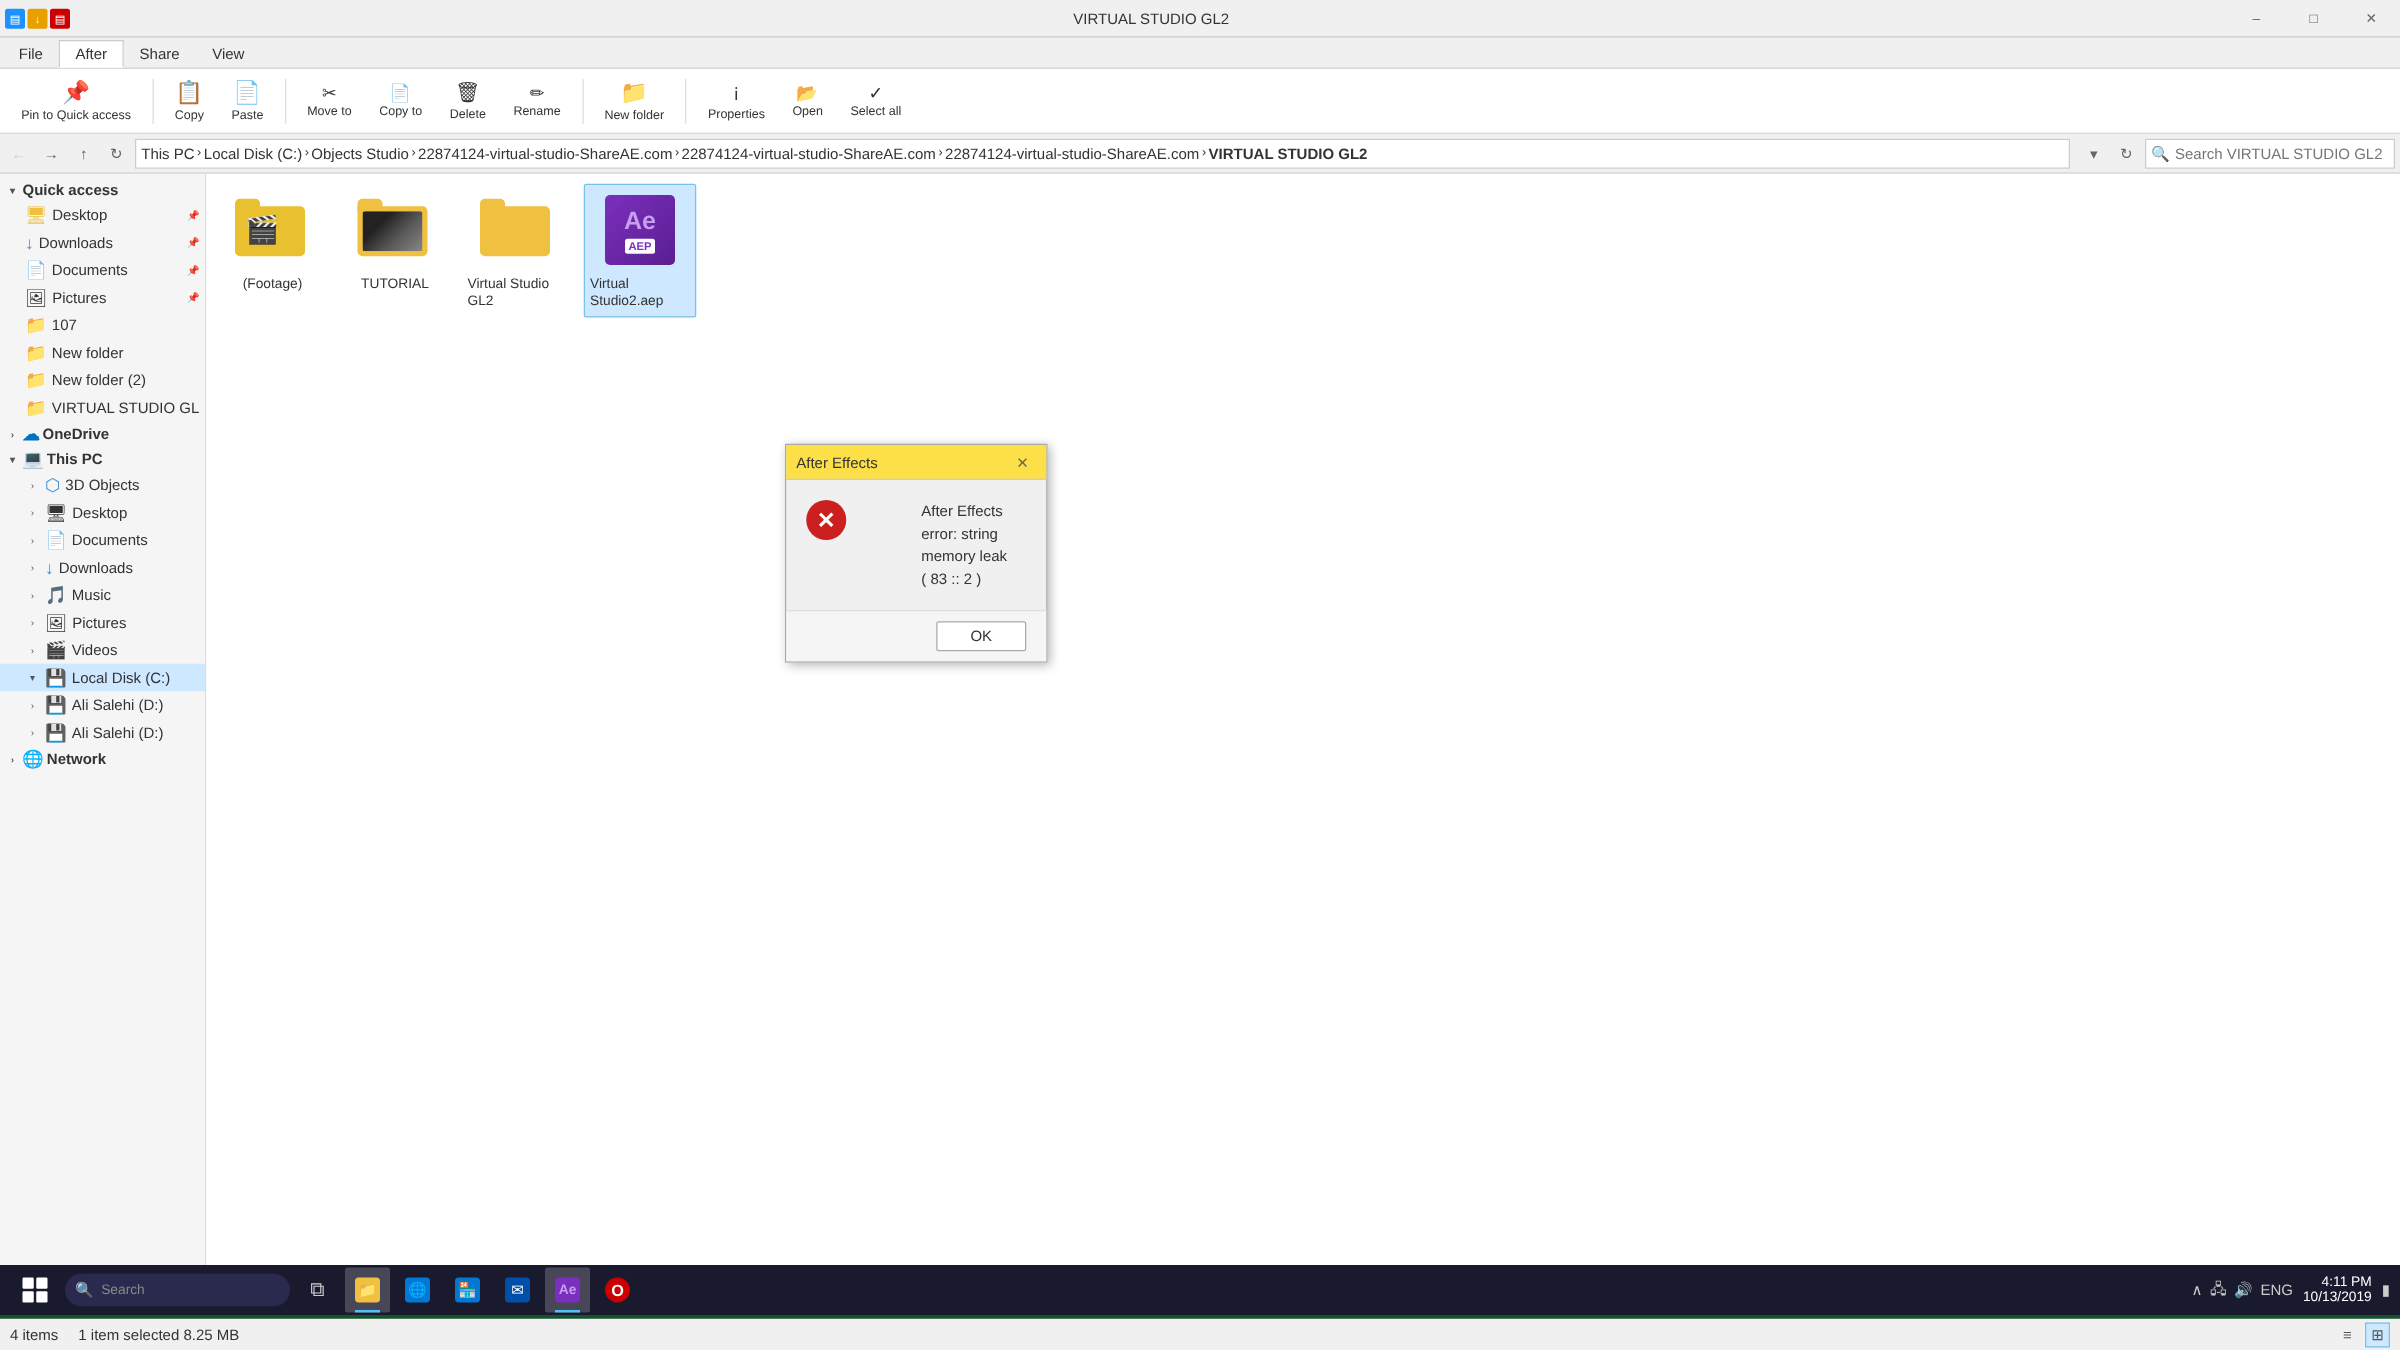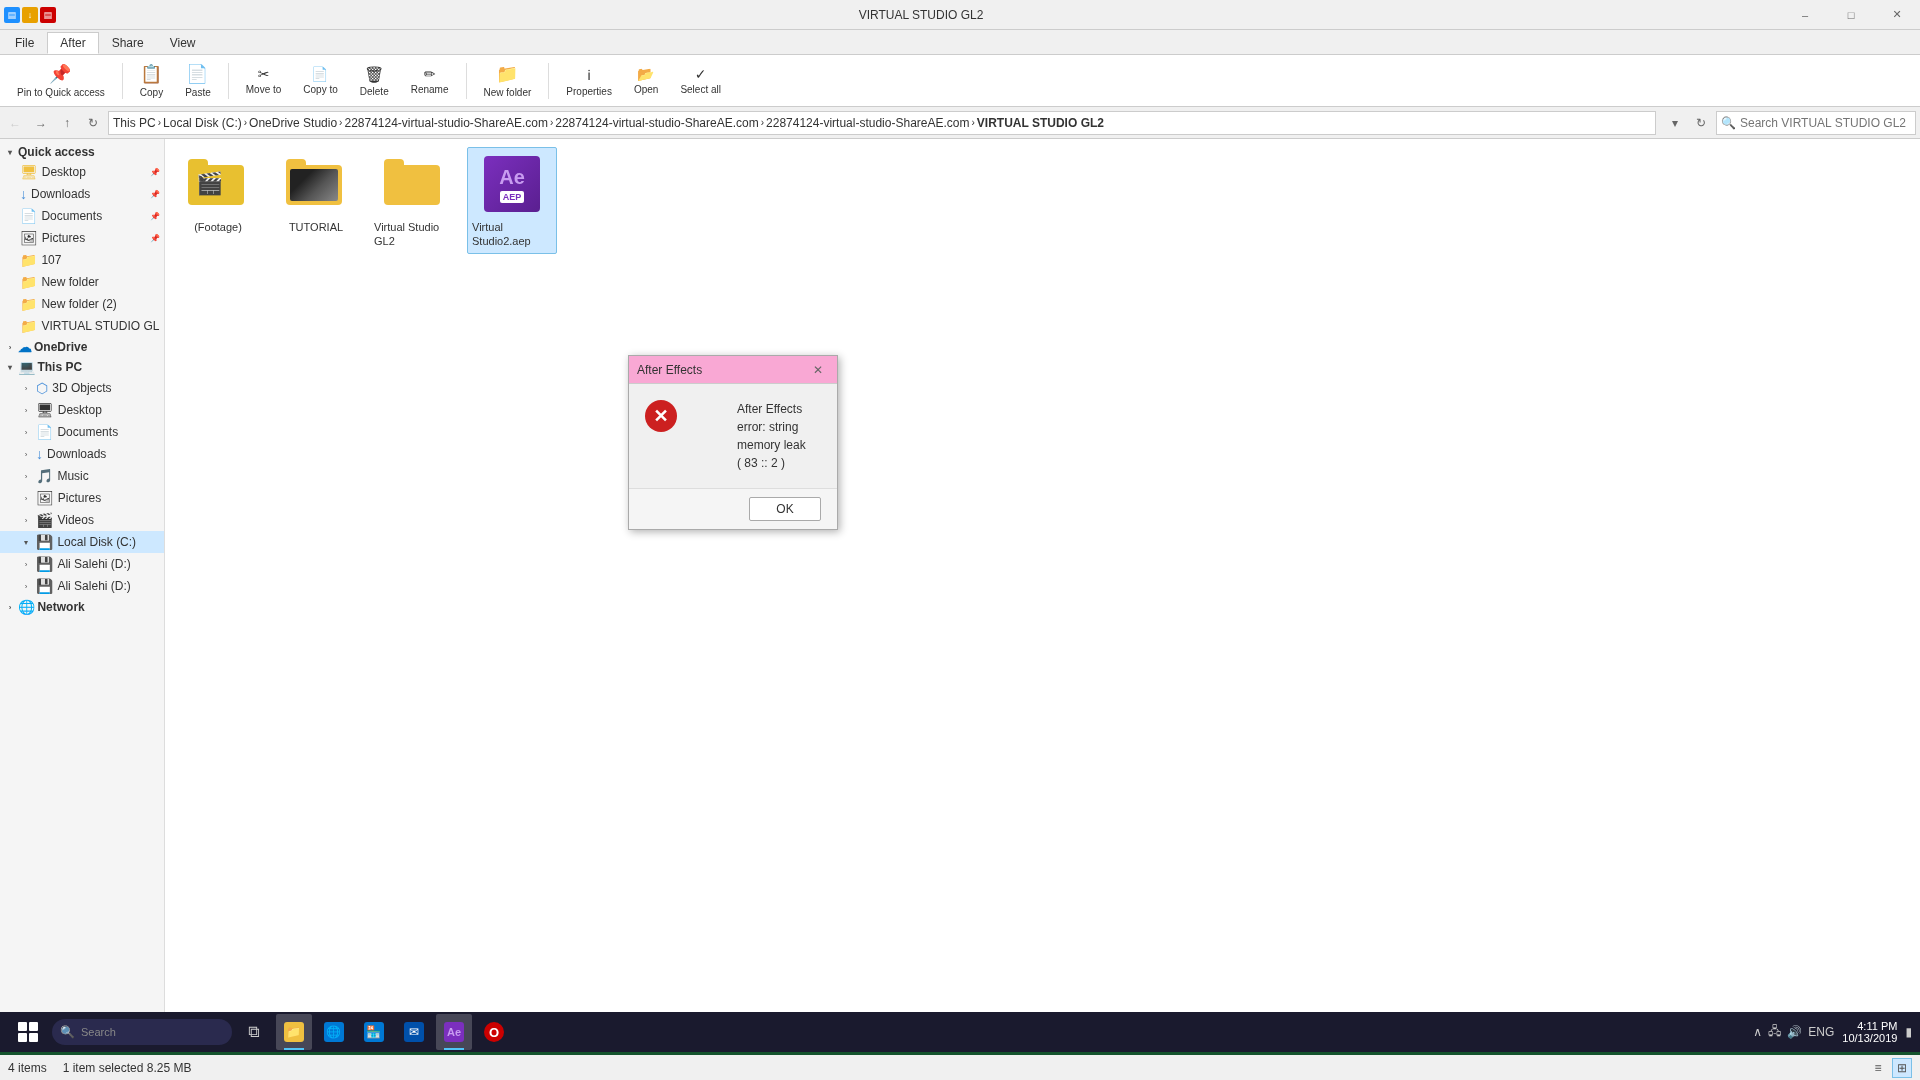--- a/index.html
+++ b/index.html
@@ -501,21 +501,21 @@
       width: 210px;
       background: #f0f0f0;
       border: 1px solid #aaa;
       box-shadow: 2px 2px 8px rgba(0,0,0,0.3);
       position: absolute;
       top: 355px;
       left: 628px;
     }
     .dialog-titlebar {
       height: 28px;
-      background: #f9a8d4;
+      background: #fde047;
       border-bottom: 1px solid #ccc;
       display: flex;
       align-items: center;
       padding: 0 8px;
       font-size: 12px;
       font-weight: 400;
       color: #333;
     }
     .dialog-close {
       margin-left: auto;
@@ -647,21 +647,21 @@
   <div class="nav-btn disabled">←</div>
   <div class="nav-btn">→</div>
   <div class="nav-btn">↑</div>
   <div class="nav-btn">↻</div>
   <div class="address-box">
     <div class="address-crumb">
       <span>This PC</span>
       <span class="address-sep">›</span>
       <span>Local Disk (C:)</span>
       <span class="address-sep">›</span>
-      <span>OneDrive Studio</span>
+      <span>Objects Studio</span>
       <span class="address-sep">›</span>
       <span>22874124-virtual-studio-ShareAE.com</span>
       <span class="address-sep">›</span>
       <span>22874124-virtual-studio-ShareAE.com</span>
       <span class="address-sep">›</span>
       <span>22874124-virtual-studio-ShareAE.com</span>
       <span class="address-sep">›</span>
       <span><strong>VIRTUAL STUDIO GL2</strong></span>
     </div>
   </div>

